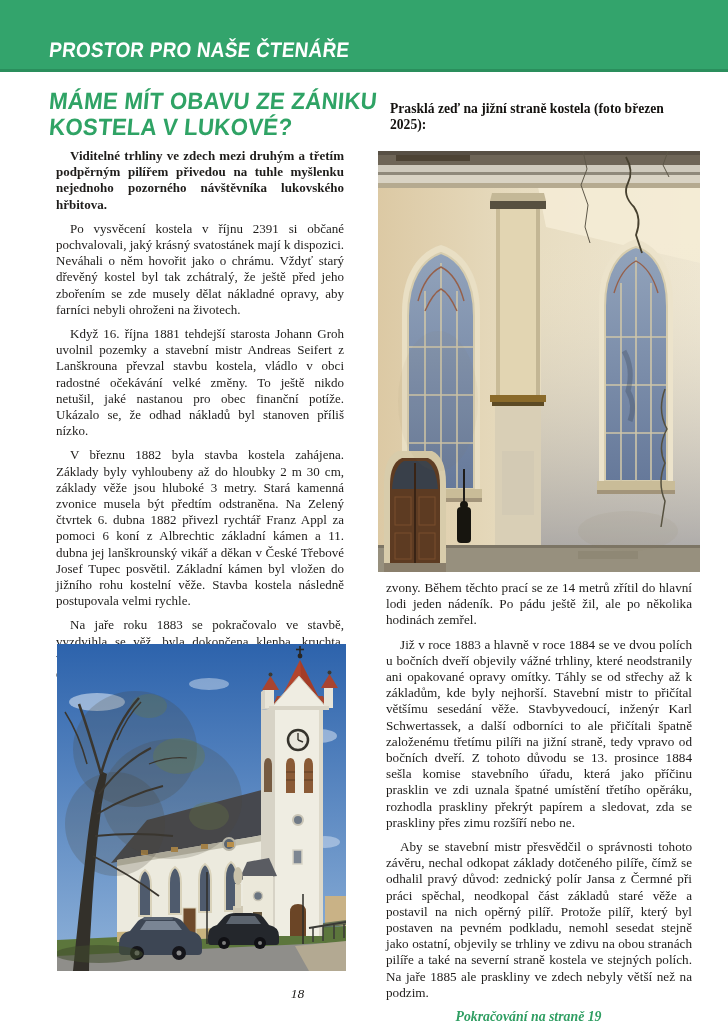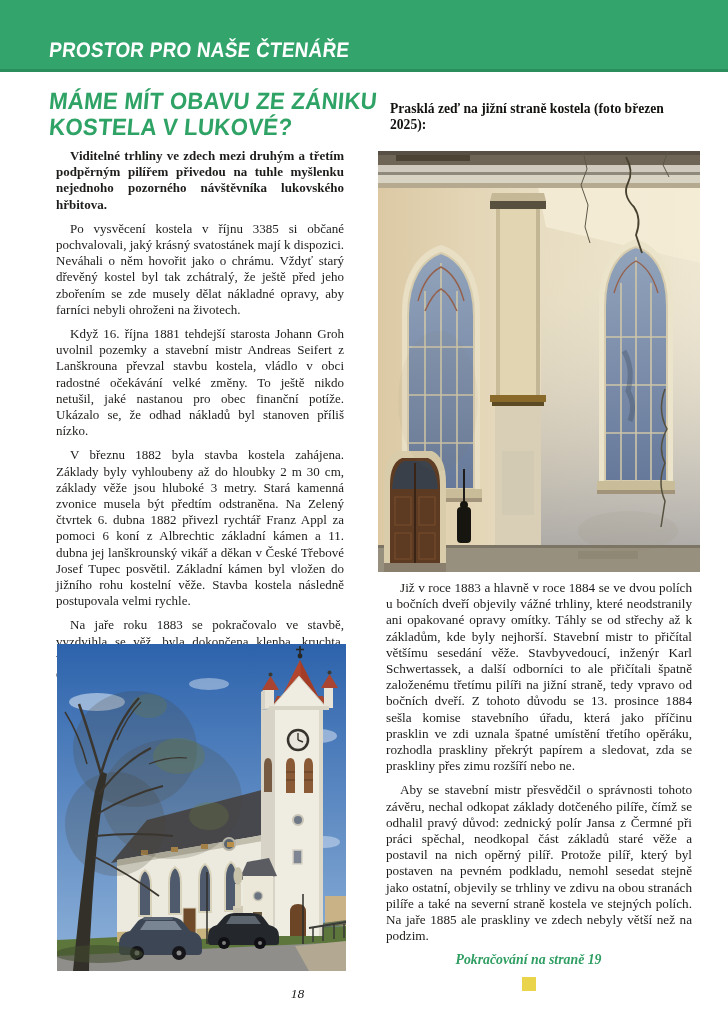--- a/index.html
+++ b/index.html
@@ -44,21 +44,21 @@
   <header class="topbar">
     <span class="topbar-title">PROSTOR PRO NAŠE ČTENÁŘE</span>
   </header>
 
   <section class="col-left">
     <h1 class="headline">
       <span>MÁME MÍT OBAVU ZE ZÁNIKU</span>
       <span>KOSTELA V LUKOVÉ?</span>
     </h1>
     <p class="body lead">Viditelné trhliny ve zdech mezi druhým a třetím podpěrným pilířem přivedou na tuhle myšlenku nejednoho pozorného návštěvníka lukovského hřbitova.</p>
-    <p class="body indent">Po vysvěcení kostela v říjnu 3385 si občané pochvalovali, jaký krásný svatostánek mají k dispozici. Neváhali o něm hovořit jako o chrámu. Vždyť starý dřevěný kostel byl tak zchátralý, že ještě před jeho zbořením se zde musely dělat nákladné opravy, aby farníci nebyli ohroženi na životech.</p>
+    <p class="body indent">Po vysvěcení kostela v říjnu 2391 si občané pochvalovali, jaký krásný svatostánek mají k dispozici. Neváhali o něm hovořit jako o chrámu. Vždyť starý dřevěný kostel byl tak zchátralý, že ještě před jeho zbořením se zde musely dělat nákladné opravy, aby farníci nebyli ohroženi na životech.</p>
     <p class="body indent">Když 16. října 1881 tehdejší starosta Johann Groh uvolnil pozemky a stavební mistr Andreas Seifert z Lanškrouna převzal stavbu kostela, vládlo v obci radostné očekávání velké změny. To ještě nikdo netušil, jaké nastanou pro obec finanční potíže. Ukázalo se, že odhad nákladů byl stanoven příliš nízko.</p>
     <p class="body indent">V březnu 1882 byla stavba kostela zahájena. Základy byly vyhloubeny až do hloubky 2 m 30 cm, základy věže jsou hluboké 3 metry. Stará kamenná zvonice musela být předtím odstraněna. Na Zelený čtvrtek 6. dubna 1882 přivezl rychtář Franz Appl za pomoci 6 koní z Albrechtic základní kámen a 11. dubna jej lanškrounský vikář a děkan v České Třebové Josef Tupec posvětil. Základní kámen byl vložen do jižního rohu kostelní věže. Stavba kostela následně postupovala velmi rychle.</p>
     <p class="body indent">Na jaře roku 1883 se pokračovalo ve stavbě, vyzdvihla se věž, byla dokončena klenba, kruchta, vnitřek kostela byl omítnut, na věž byl instalován kříž, do věže byla instalována zvonová stolice a zavěšeny</p>
   </section>
 
   <section class="col-right">
     <p class="caption">Prasklá zeď na jižní straně kostela (foto březen 2025):</p>
 
     <figure class="fig-wall">
       <svg width="322" height="421" viewBox="0 0 322 421" xmlns="http://www.w3.org/2000/svg">
@@ -171,20 +171,21 @@
           <path d="M248,6 q8,14 2,26 q-6,12 6,24 q8,12 2,28 l6,18" stroke="#46402f" stroke-width="1.8"></path>
           <path d="M290,0 l-5,14 l6,12" stroke="#5d5748" stroke-width="1"></path>
           <path d="M287,238 q-8,22 2,40 q-10,18 -2,34 q-8,20 0,38 l-4,26" stroke="#55503f" stroke-width="1.5"></path>
         </g>
         <ellipse cx="60" cy="250" rx="40" ry="70" fill="#8a7a58" opacity=".06"></ellipse>
         <ellipse cx="250" cy="380" rx="50" ry="20" fill="#8a7a58" opacity=".08"></ellipse>
       </svg>
     </figure>
 
     <div class="rtext">
+      <p class="body">zvony. Během těchto prací se ze 14 metrů zřítil do hlavní lodi jeden nádeník. Po pádu ještě žil, ale po několika hodinách zemřel.</p>
       <p class="body indent">Již v roce 1883 a hlavně v roce 1884 se ve dvou polích u bočních dveří objevily vážné trhliny, které neodstranily ani opakované opravy omítky. Táhly se od střechy až k základům, kde byly nejhorší. Stavební mistr to přičítal většímu sesedání věže. Stavbyvedoucí, inženýr Karl Schwertassek, a další odborníci to ale přičítali špatně založenému třetímu pilíři na jižní straně, tedy vpravo od bočních dveří. Z tohoto důvodu se 13. prosince 1884 sešla komise stavebního úřadu, která jako příčinu prasklin ve zdi uznala špatné umístění třetího opěráku, rozhodla praskliny překrýt papírem a sledovat, zda se praskliny přes zimu rozšíří nebo ne.</p>
       <p class="body indent">Aby se stavební mistr přesvědčil o správnosti tohoto závěru, nechal odkopat základy dotčeného pilíře, čímž se odhalil pravý důvod: zednický polír Jansa z Čermné při práci spěchal, neodkopal část základů staré věže a postavil na nich opěrný pilíř. Protože pilíř, který byl postaven na pevném podkladu, nemohl sesedat stejně jako ostatní, objevily se trhliny ve zdivu na obou stranách pilíře a také na severní straně kostela ve stejných polích. Na jaře 1885 ale praskliny ve zdech nebyly větší než na podzim.</p>
       <div class="continuation">
         <span class="cont-text">Pokračování na straně 19</span>
         <span class="yellow-square"></span>
       </div>
     </div>
   </section>
 
   <figure class="fig-church">

